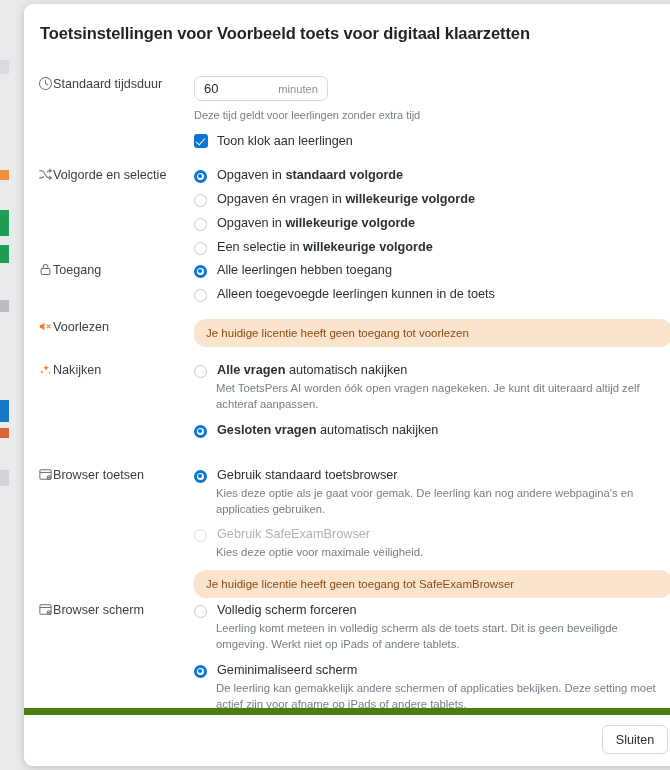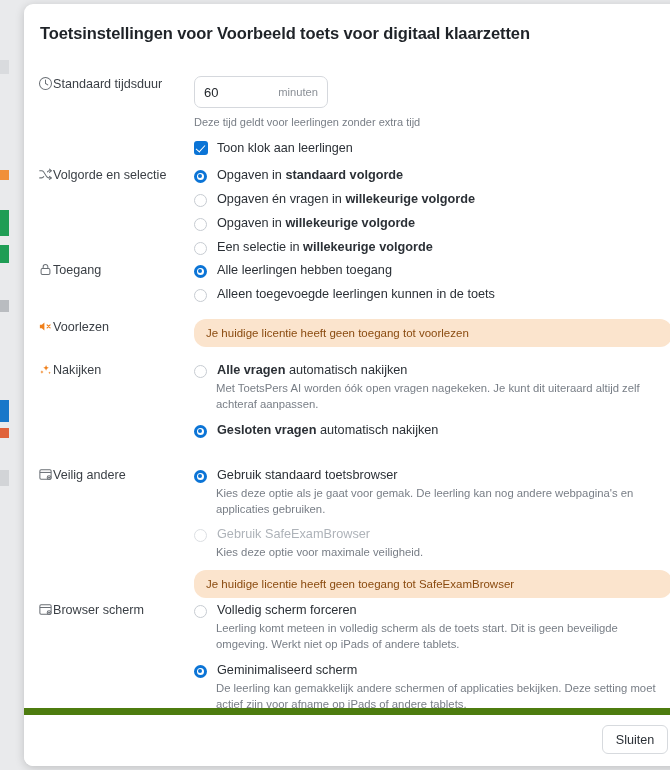--- a/index.html
+++ b/index.html
@@ -79,21 +79,21 @@
   .row-body {
     position: absolute;
     left: 170px;
     top: 0;
     width: 478px;
   }
 
   
   .time-input {
     width: 134px;
-    height: 32px;
+    height: 25px;
     border: 1px solid #d5d8dd;
     border-radius: 7px;
     background: #fff;
     display: flex;
     align-items: center;
     padding: 0 9px;
     position: relative;
   }
   .time-input .val {
     font-size: 13px;
@@ -356,21 +356,21 @@
     <div class="row" style="top:405px;">
       <div class="row-label">
         <span class="ico">
           <svg viewBox="0 0 16 16" width="15" height="15" fill="none" stroke="#6b7076" stroke-width="1.1">
               <rect x="2" y="3" width="12" height="10" rx="1.3"></rect>
               <path d="M2 5.8h12" stroke-width="1.1"></path>
               <circle cx="11.8" cy="11.4" r="2" fill="#fff"></circle>
               <circle cx="11.8" cy="11.4" r="1.1" fill="#6b7076" stroke="none"></circle>
             </svg>
         </span>
-        <span>Veilig andere</span>
+        <span>Browser toetsen</span>
       </div>
       <div class="row-body">
         <div class="opt">
           <span class="radio on"></span>
           <span class="opt-text">Gebruik standaard toetsbrowser</span>
         </div>
         <div class="sub">Kies deze optie als je gaat voor gemak. De leerling kan nog andere webpagina's en applicaties gebruiken.</div>
         <div class="opt" style="margin-top:9px;">
           <span class="radio dim"></span>
           <span class="opt-text dim">Gebruik SafeExamBrowser</span>

